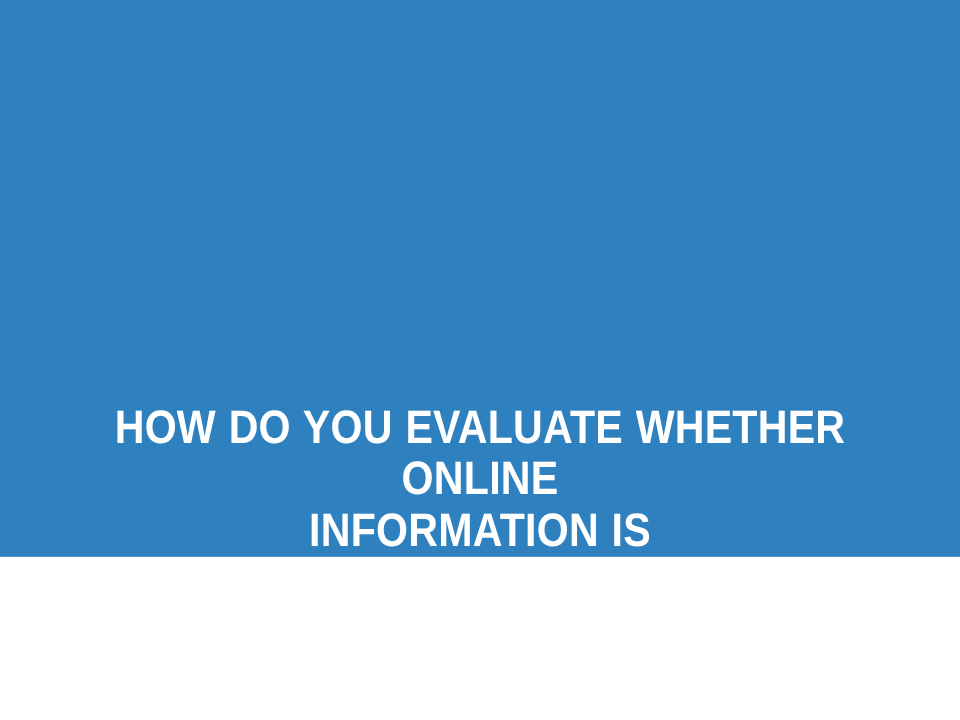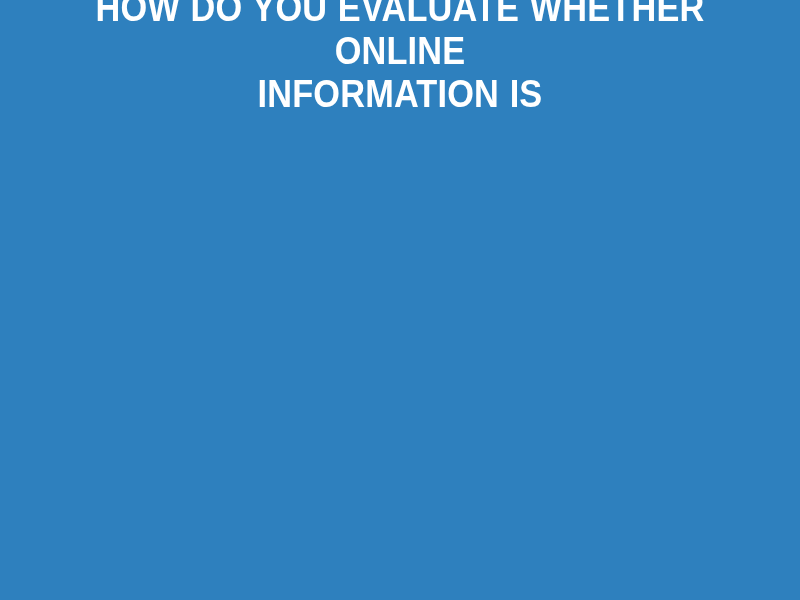--- a/index.html
+++ b/index.html
@@ -11,24 +11,24 @@
   body {
     width: 800px;
     height: 600px;
     overflow: hidden;
     font-family: "Liberation Sans", sans-serif;
   }
 
   #hero-card {
     position: relative;
     width: 800px;
-    height: 600px;
+    height: 464px;
     background-color: #2e80be;
     display: flex;
-    align-items: flex-start;
+    align-items: flex-end;
     justify-content: center;
     box-sizing: border-box;
   }
 
   #title-block {
     width: 760px;
     text-align: center;
     
     margin-top: -14px;
     padding: 0 20px;

